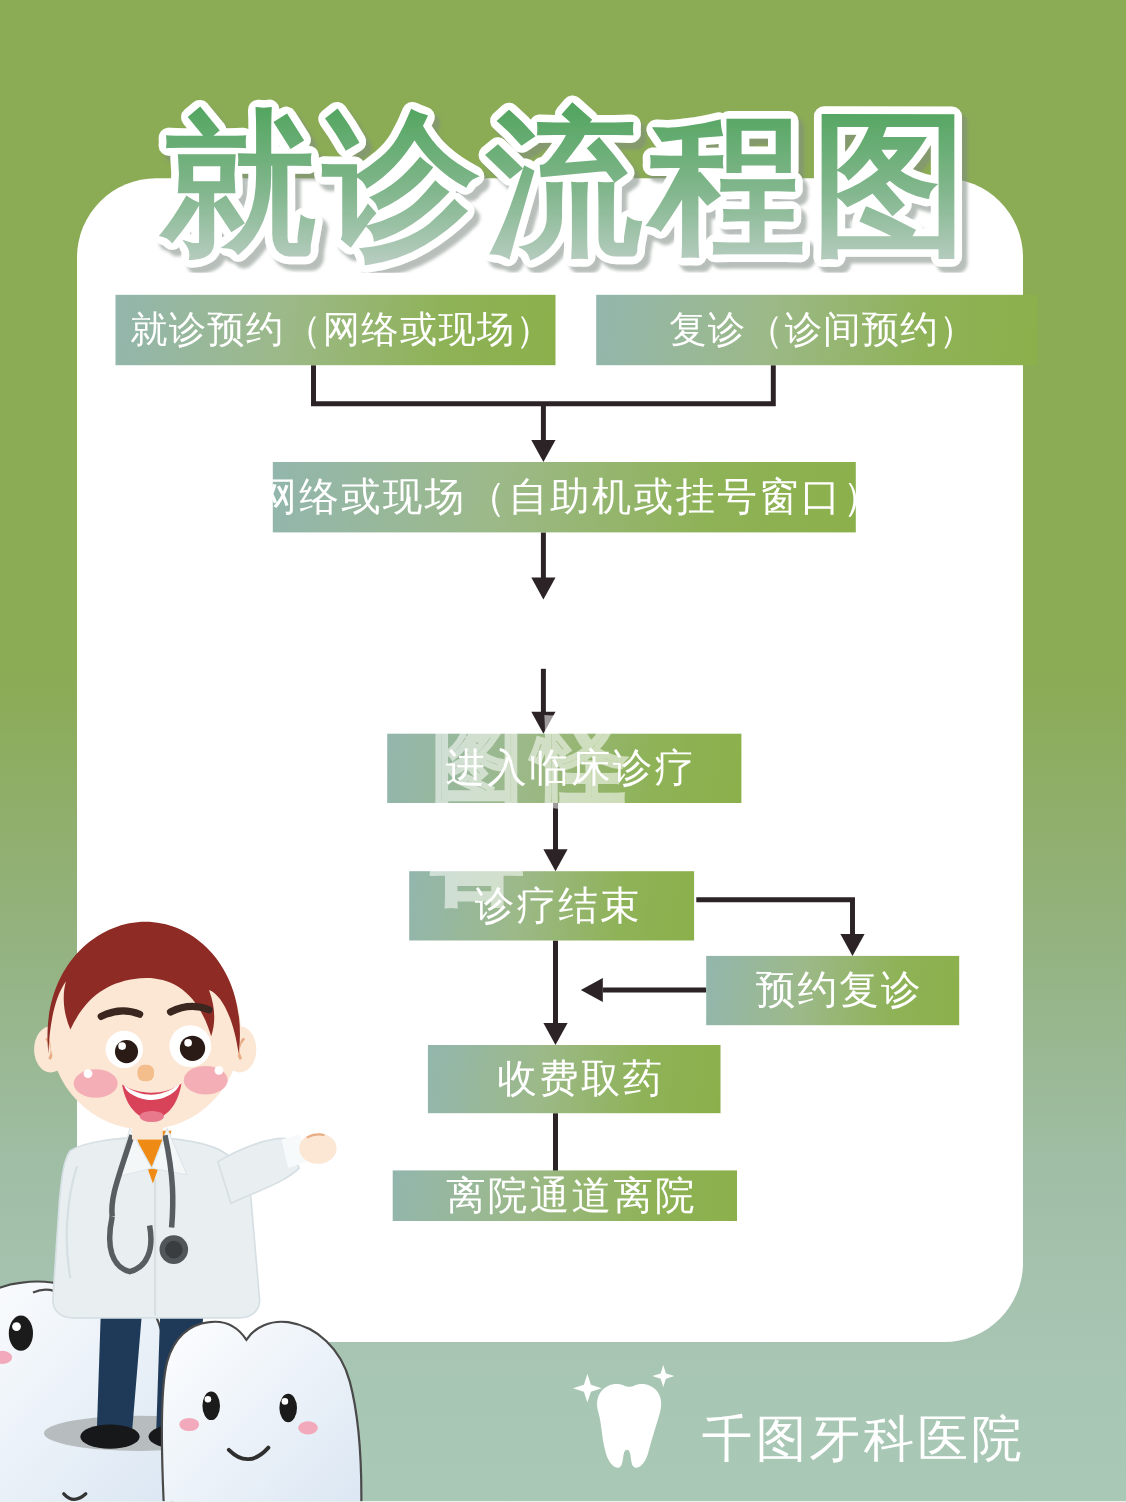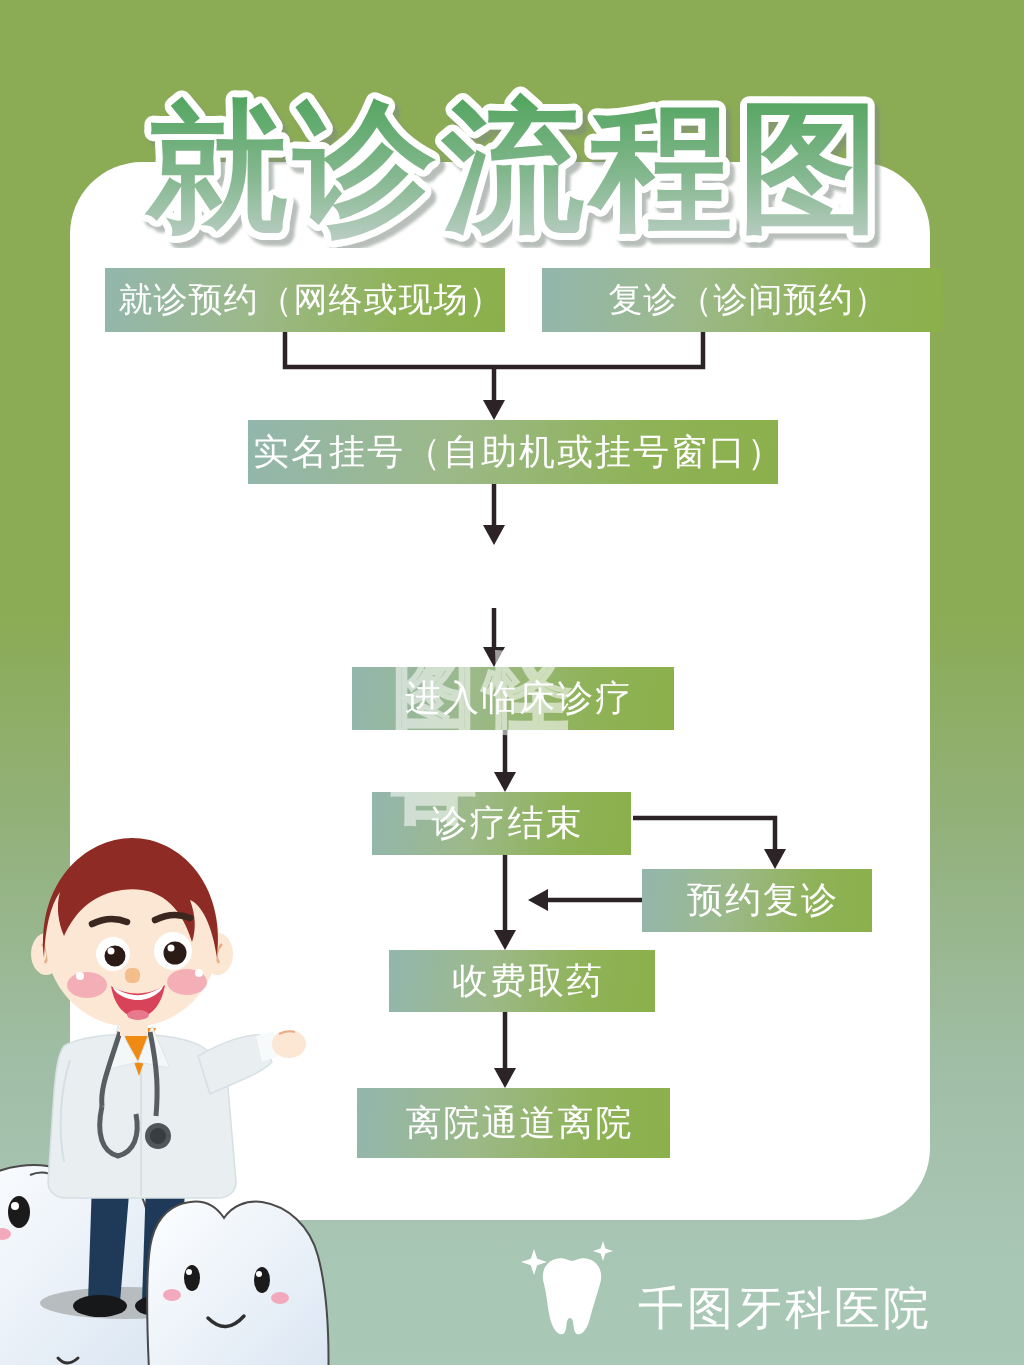--- a/index.html
+++ b/index.html
@@ -75,26 +75,26 @@
       <polygon points="494,772 516,772 505,792"></polygon>
       <polygon points="494,930 516,930 505,950"></polygon>
       <polygon points="764,849 786,849 775,869"></polygon>
       <polygon points="548,889 548,911 528,900"></polygon>
       <polygon points="494,1068 516,1068 505,1088"></polygon>
     </g>
   </svg>
 
   <div class="fbox small" style="left:105px;top:268px;width:388px;height:64px;">就诊预约（网络或现场）</div>
   <div class="fbox small" style="left:542px;top:268px;width:389px;height:64px;">复诊（诊间预约）</div>
-  <div class="fbox" style="left:248px;top:420px;width:518px;height:64px;">实名挂号（自助机或挂号窗口）</div>
+  <div class="fbox" style="left:248px;top:420px;width:518px;height:64px;">网络或现场（自助机或挂号窗口）</div>
   <div class="fbox" style="left:352px;top:667px;width:310px;height:63px;">进入临床诊疗</div>
   <div class="fbox" style="left:372px;top:792px;width:247px;height:63px;">诊疗结束</div>
   <div class="fbox" style="left:642px;top:869px;width:218px;height:63px;">预约复诊</div>
   <div class="fbox" style="left:389px;top:950px;width:254px;height:62px;">收费取药</div>
-  <div class="fbox" style="left:357px;top:1088px;width:301px;height:70px;">离院通道离院</div>
+  <div class="fbox" style="left:357px;top:1064px;width:301px;height:46px;">离院通道离院</div>
 
   <div id="watermark">图怪兽</div>
 
   <svg id="illustration" width="345" height="535" viewBox="0 0 345 535">
     <defs>
       <linearGradient id="toothGrad" x1="0" y1="0" x2="1" y2="1">
         <stop offset="0" stop-color="#FDFEFF"></stop>
         <stop offset="1" stop-color="#D9E5F2"></stop>
       </linearGradient>
     </defs>

